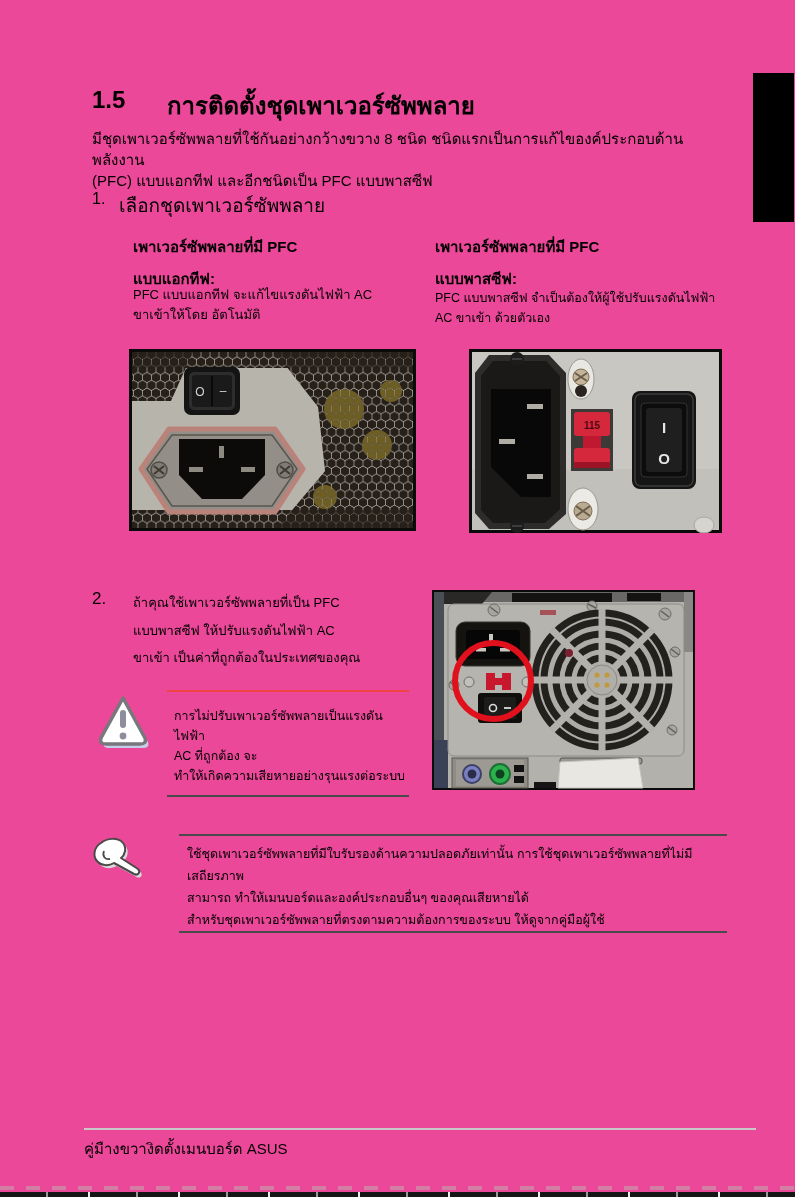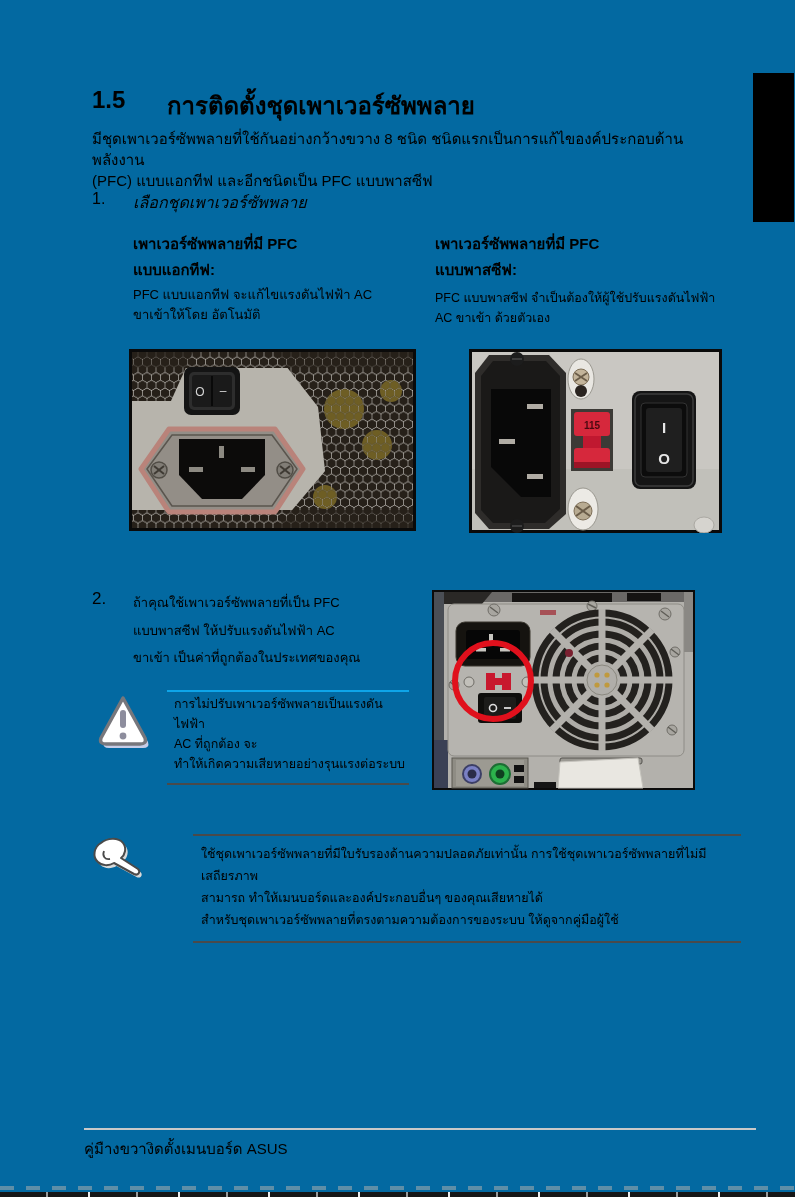--- a/index.html
+++ b/index.html
@@ -1,54 +1,54 @@
 <!DOCTYPE html>
 <html><head>
 <meta charset="utf-8">
 <style>
   html,body{margin:0;padding:0;background:#ffffff;}
-  .page{position:relative;width:795px;height:1197px;background:#0369a1;overflow:hidden;
+  .page{position:relative;width:795px;height:1197px;background:#ec4899;overflow:hidden;
         font-family:"Liberation Sans","DejaVu Sans",sans-serif;color:#111;}
   .abs{position:absolute;}
   .pre{white-space:pre-line;}
 
   .lang-tab{left:753px;top:73px;width:41px;height:149px;background:#000;}
 
   .sec-head{left:92px;top:86px;display:flex;font-weight:bold;font-size:24px;color:#000;}
   .sec-head .num{width:75px;}
 
   .intro{left:92px;top:128px;width:625px;font-size:15px;line-height:21px;color:#000;}
 
   .step-num{font-size:16px;color:#000;}
   .step1-num{left:92px;top:190px;}
-  .step1-text{left:133px;top:190px;font-size:16px;color:#000;font-style:italic;}
-
-  .col-head{top:231px;width:280px;font-weight:bold;font-size:15px;line-height:26px;color:#000;}
+  .step1-text{left:119px;top:190px;font-size:19px;color:#000;}
+
+  .col-head{top:231px;width:280px;font-weight:bold;font-size:15px;line-height:32px;color:#000;}
   .col-head.left{left:133px;}
   .col-head.right{left:435px;}
   .col-body{width:295px;font-size:13px;line-height:20px;color:#000;}
   .col-body.left{left:133px;top:285px;}
   .col-body.right{left:435px;top:288px;font-size:12.5px;}
 
   .photo{display:block;}
   .photo1{left:129px;top:349px;}
   .photo2{left:437px;top:349px;padding-left:32px;}
   .photo3{left:432px;top:590px;}
 
   .step2-num{left:92px;top:589px;font-size:17px;}
   .step2-text{left:133px;top:589px;width:305px;font-size:13px;line-height:27.5px;color:#000;}
 
   .warn-icon{left:94px;top:690px;}
-  .warn-box{left:167px;top:690px;width:242px;border-top:2px solid #0ea5e9;border-bottom:2px solid #4a4a4a;
-            padding:2px 0 9px 7px;box-sizing:border-box;}
+  .warn-box{left:167px;top:690px;width:242px;border-top:2px solid #ef4444;border-bottom:2px solid #4a4a4a;
+            padding:14px 0 9px 7px;box-sizing:border-box;}
   .warn-text{font-size:12.5px;line-height:20px;color:#000;}
 
   .note-icon{left:90px;top:836px;}
-  .note-box{left:193px;top:834px;width:548px;border-top:2px solid #4a4a4a;border-bottom:2px solid #4a4a4a;
-            padding:7px 0 10px 8px;box-sizing:border-box;}
+  .note-box{left:179px;top:834px;width:548px;border-top:2px solid #4a4a4a;border-bottom:2px solid #4a4a4a;
+            padding:7px 0 0 8px;box-sizing:border-box;}
   .note-text{font-size:12.5px;line-height:22px;color:#000;}
 
   .footer-rule{left:84px;top:1128px;width:672px;height:2px;background:#c9c9c9;}
   .footer-text{left:84px;top:1137px;font-size:15px;color:#000;}
 
   .bottom-noise{left:0;bottom:7px;width:100%;height:4px;opacity:.5;
     background:repeating-linear-gradient(90deg,#b9b4ae 0 14px,transparent 14px 26px);}
   .bottom-edge{left:0;bottom:0;width:100%;height:5px;
     background:repeating-linear-gradient(90deg,#161616 0 46px,#9a9a9a 46px 48px,#161616 48px 88px,#ececec 88px 90px);}
 

